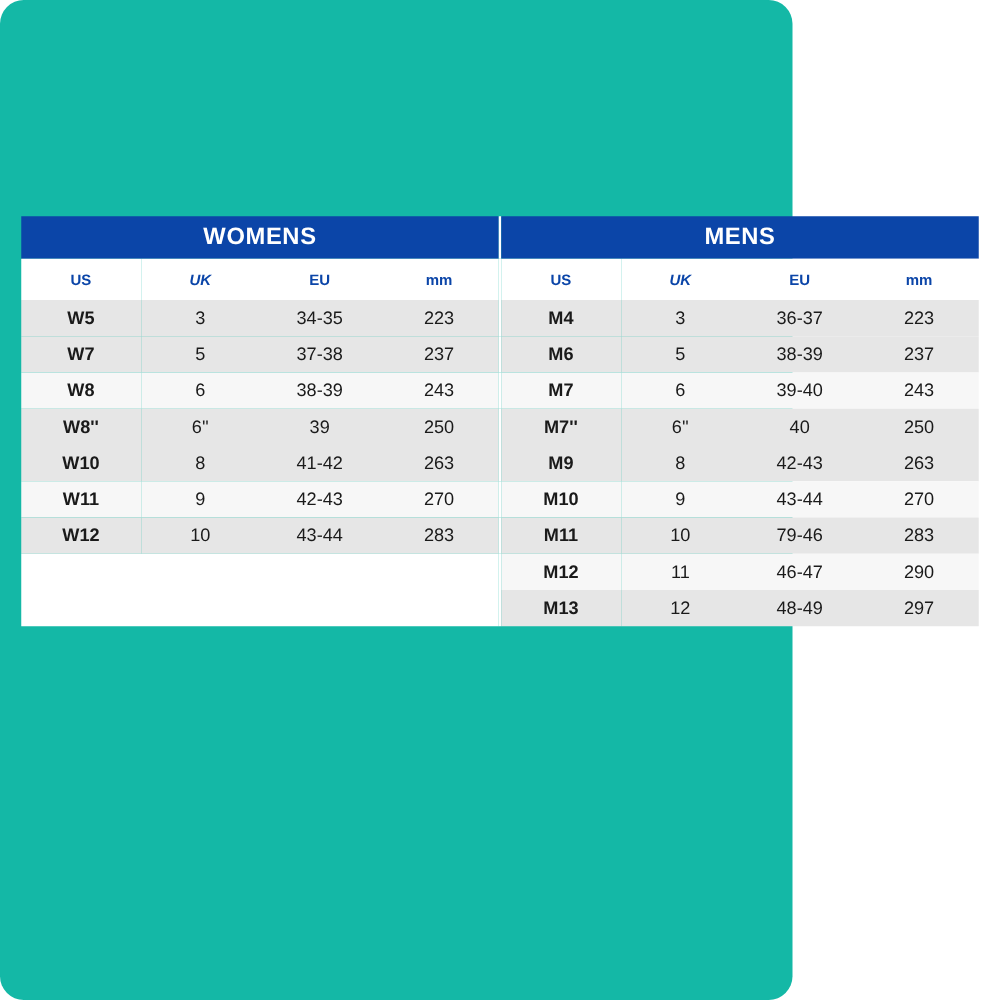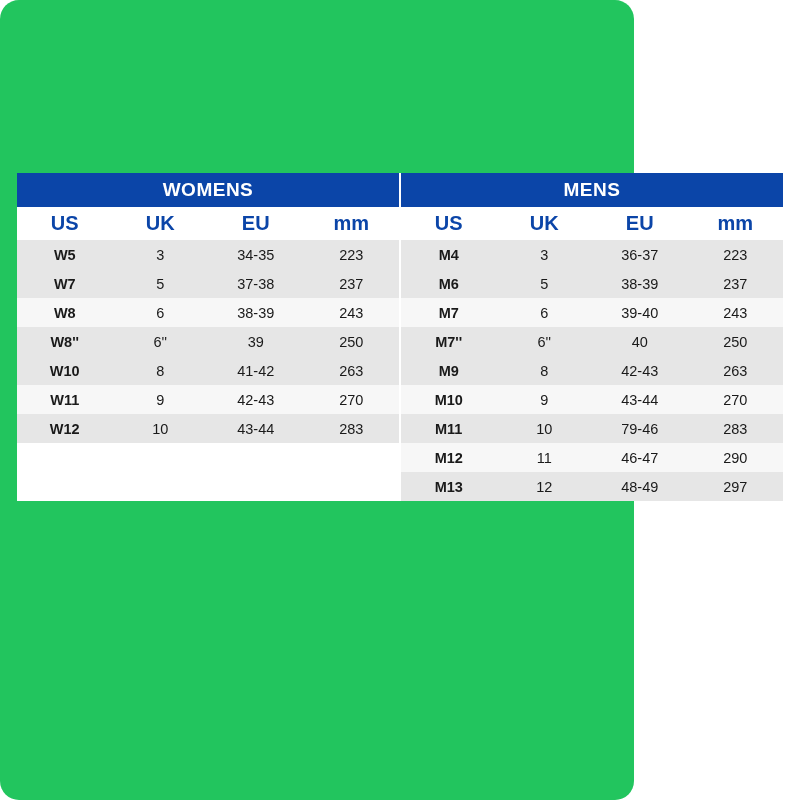--- a/index.html
+++ b/index.html
@@ -7,21 +7,21 @@
     padding: 0;
     width: 800px;
     height: 800px;
     background: #ffffff;
     font-family: "Liberation Sans", sans-serif;
   }
   .page {
     position: relative;
     width: 634px;
     height: 800px;
-    background: #22c55e;
+    background: #14b8a6;
     border-radius: 19px;
   }
   .chart-wrap {
     position: absolute;
     left: 17px;
     top: 173px;
     width: 766px;
   }
   .size-table {
     width: 100%;
@@ -41,21 +41,21 @@
     letter-spacing: 0.5px;
     height: 34px;
     vertical-align: middle;
   }
   .banner-gap {
     background: #ffffff;
     width: 2px;
   }
   .head-cell {
     color: #0b45a8;
-    font-size: 20px;
+    font-size: 12px;
     font-weight: bold;
     text-align: center;
     height: 33px;
     vertical-align: middle;
     background: #ffffff;
   }
   .divider-cell {
     background: #ffffff;
     width: 2px;
     padding: 0;
@@ -80,21 +80,21 @@
     background: #e6e6e6;
   }
   .row-plain td.data-cell {
     background: #f7f7f7;
   }
   .empty-cell {
     background: #ffffff;
     height: 29px;
   }
   .col-us { width: 96px; }
-  .col-uk { width: 96px; }
+  .col-uk { width: 96px; font-style: italic; }
   .col-eu { width: 96px; }
   .col-mm { width: 93px; }
 </style>
 </head>
 <body>
 
 <div class="page">
   <div class="chart-wrap">
     <table class="size-table">
       <tbody>

